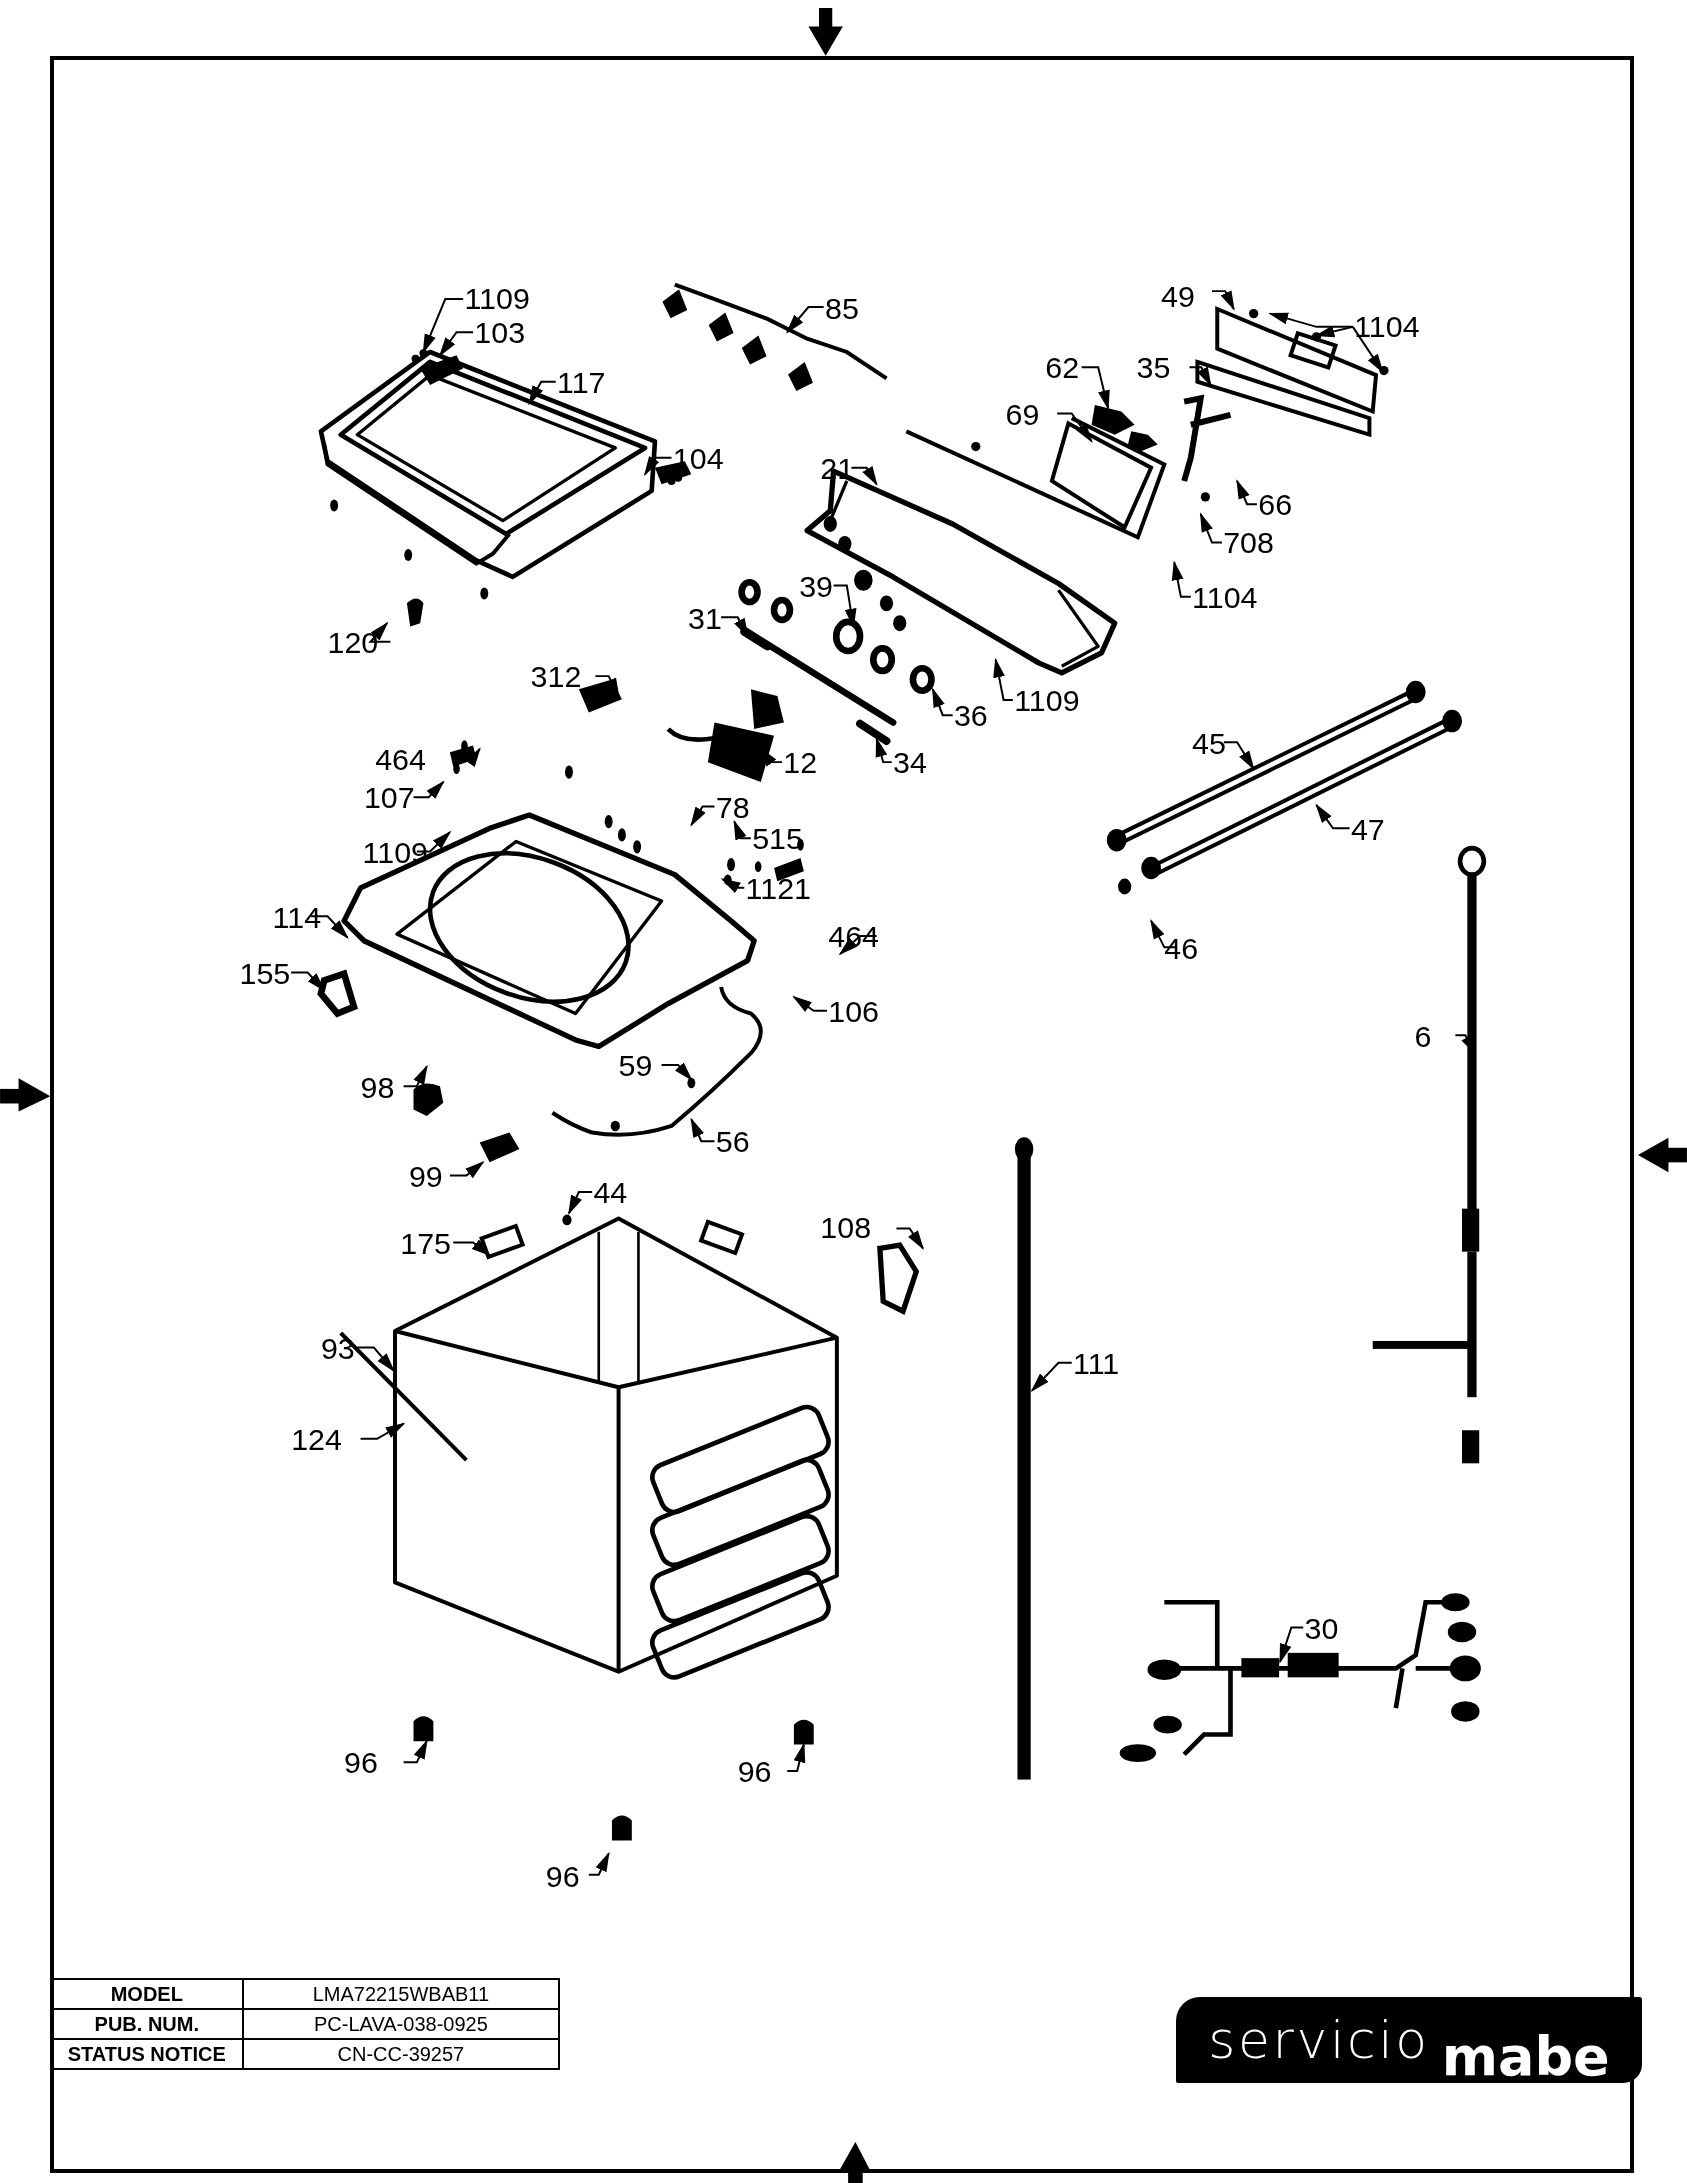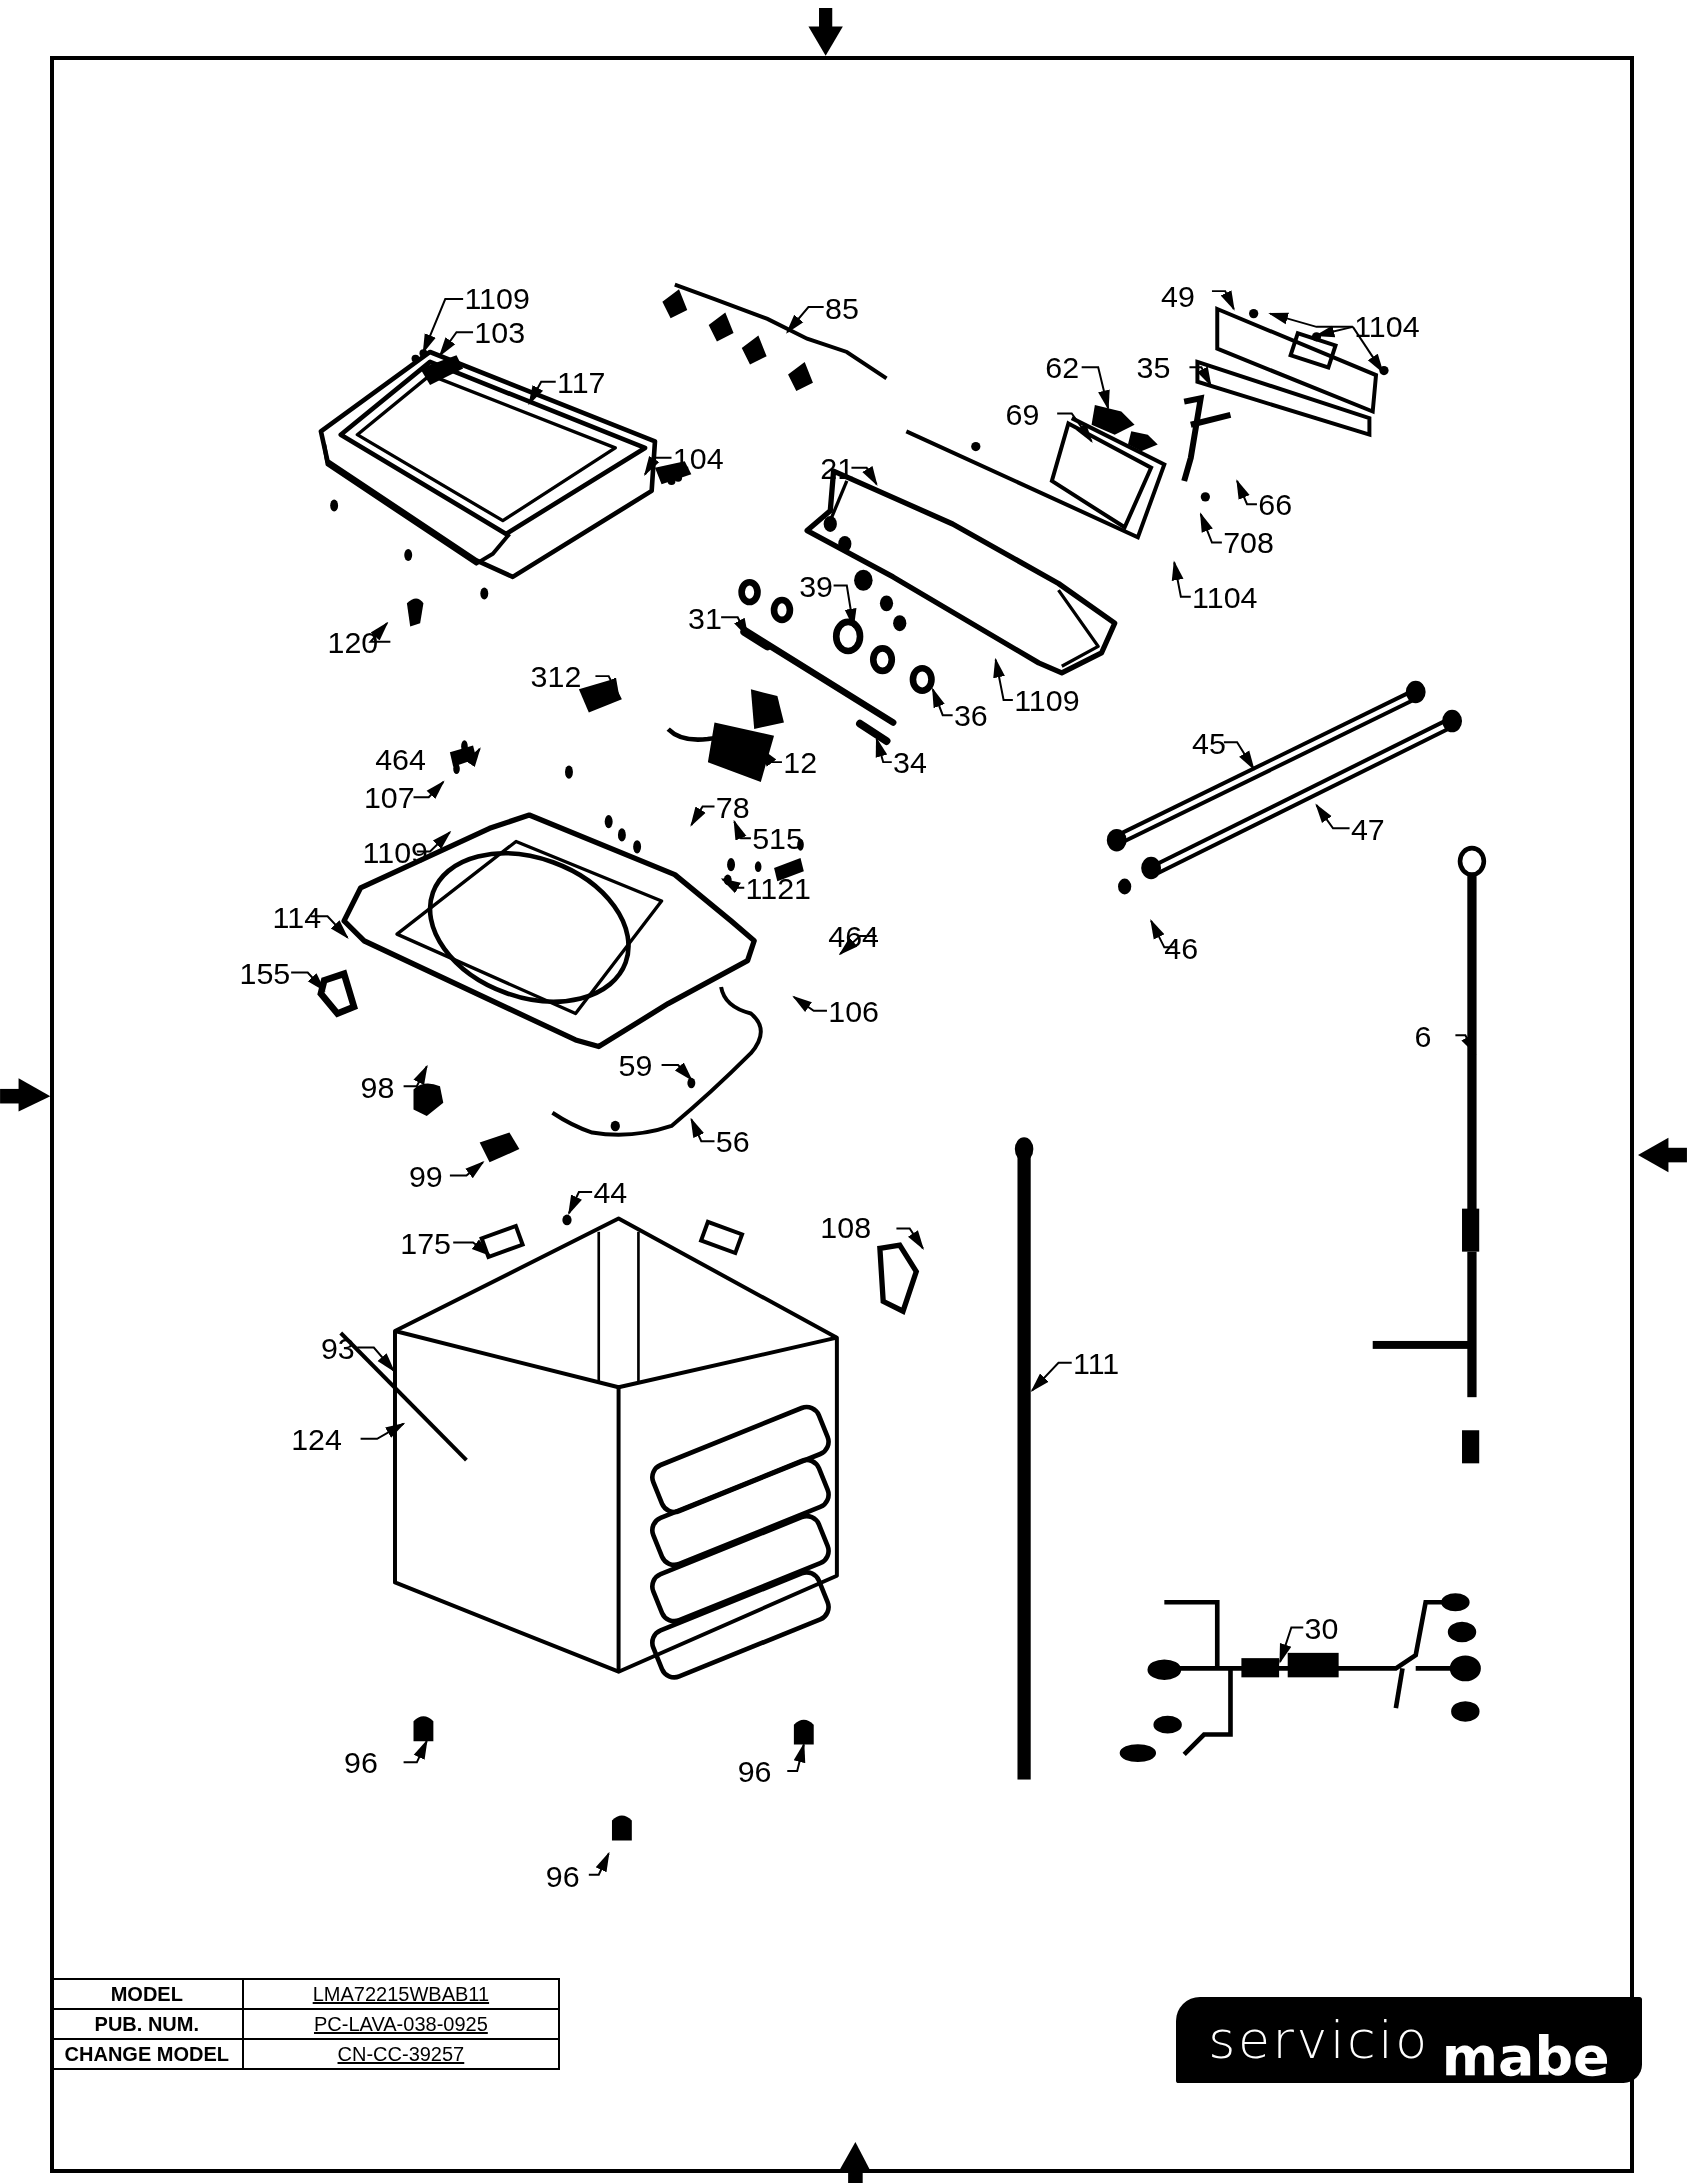--- a/index.html
+++ b/index.html
@@ -3,21 +3,21 @@
 <meta charset="utf-8">
 <style>
   html, body { margin: 0; padding: 0; background: #ffffff; }
   body { width: 1687px; height: 2183px; position: relative; overflow: hidden; font-family: "Liberation Sans", sans-serif; }
   #sheet { position: absolute; left: 0; top: 8px; width: 1687px; height: 2183px; }
   #frame { position: absolute; left: 50px; top: 48px; width: 1584px; height: 2117px; border: 4px solid #000; box-sizing: border-box; }
   svg text.lbl { font-family: "Liberation Sans", sans-serif; font-size: 46px; fill: #000; }
   #title-block { position: absolute; left: 50px; top: 1970px; border-collapse: collapse; font-family: "Liberation Sans", sans-serif; }
   #title-block td { border: 2px solid #000; height: 28px; padding: 0 5.3px; font-size: 20px; line-height: 28px; white-space: nowrap; }
   #title-block td.k { font-weight: bold; width: 179px; }
-  #title-block td.v { width: 304px; text-decoration: underline; }
+  #title-block td.v { width: 304px; }
   #title-block { border: 2.6px solid #000; text-align: center; }
   #logo { position: absolute; left: 1176px; top: 1989px; width: 466px; height: 86px; background: #000; border-radius: 24px 2.6px 18.5px 2.6px; color: #fff; display: flex; align-items: center; justify-content: center; }
   #logo .l1 { font-family: "DejaVu Sans", sans-serif; font-weight: 200; font-size: 52px; letter-spacing: 2.6px; }
   #logo .l2 { font-family: "DejaVu Sans", sans-serif; font-weight: bold; font-size: 54px; margin-left: 12px; margin-top: 32px; }
 </style>
 </head>
 <body>
 
 <div id="sheet">
   <div id="frame"></div>
@@ -368,21 +368,21 @@
     <tbody>
         <tr>
       <td class="k">MODEL</td>
       <td class="v">LMA72215WBAB11</td>
     </tr>
     <tr>
       <td class="k">PUB. NUM.</td>
       <td class="v">PC-LAVA-038-0925</td>
     </tr>
     <tr>
-      <td class="k">CHANGE MODEL</td>
+      <td class="k">STATUS NOTICE</td>
       <td class="v">CN-CC-39257</td>
     </tr>
   </tbody>
     </table>
 
   <div id="logo">
     <span class="l1">servicio</span>
     <span class="l2">mabe</span>
   </div>
 </div>

